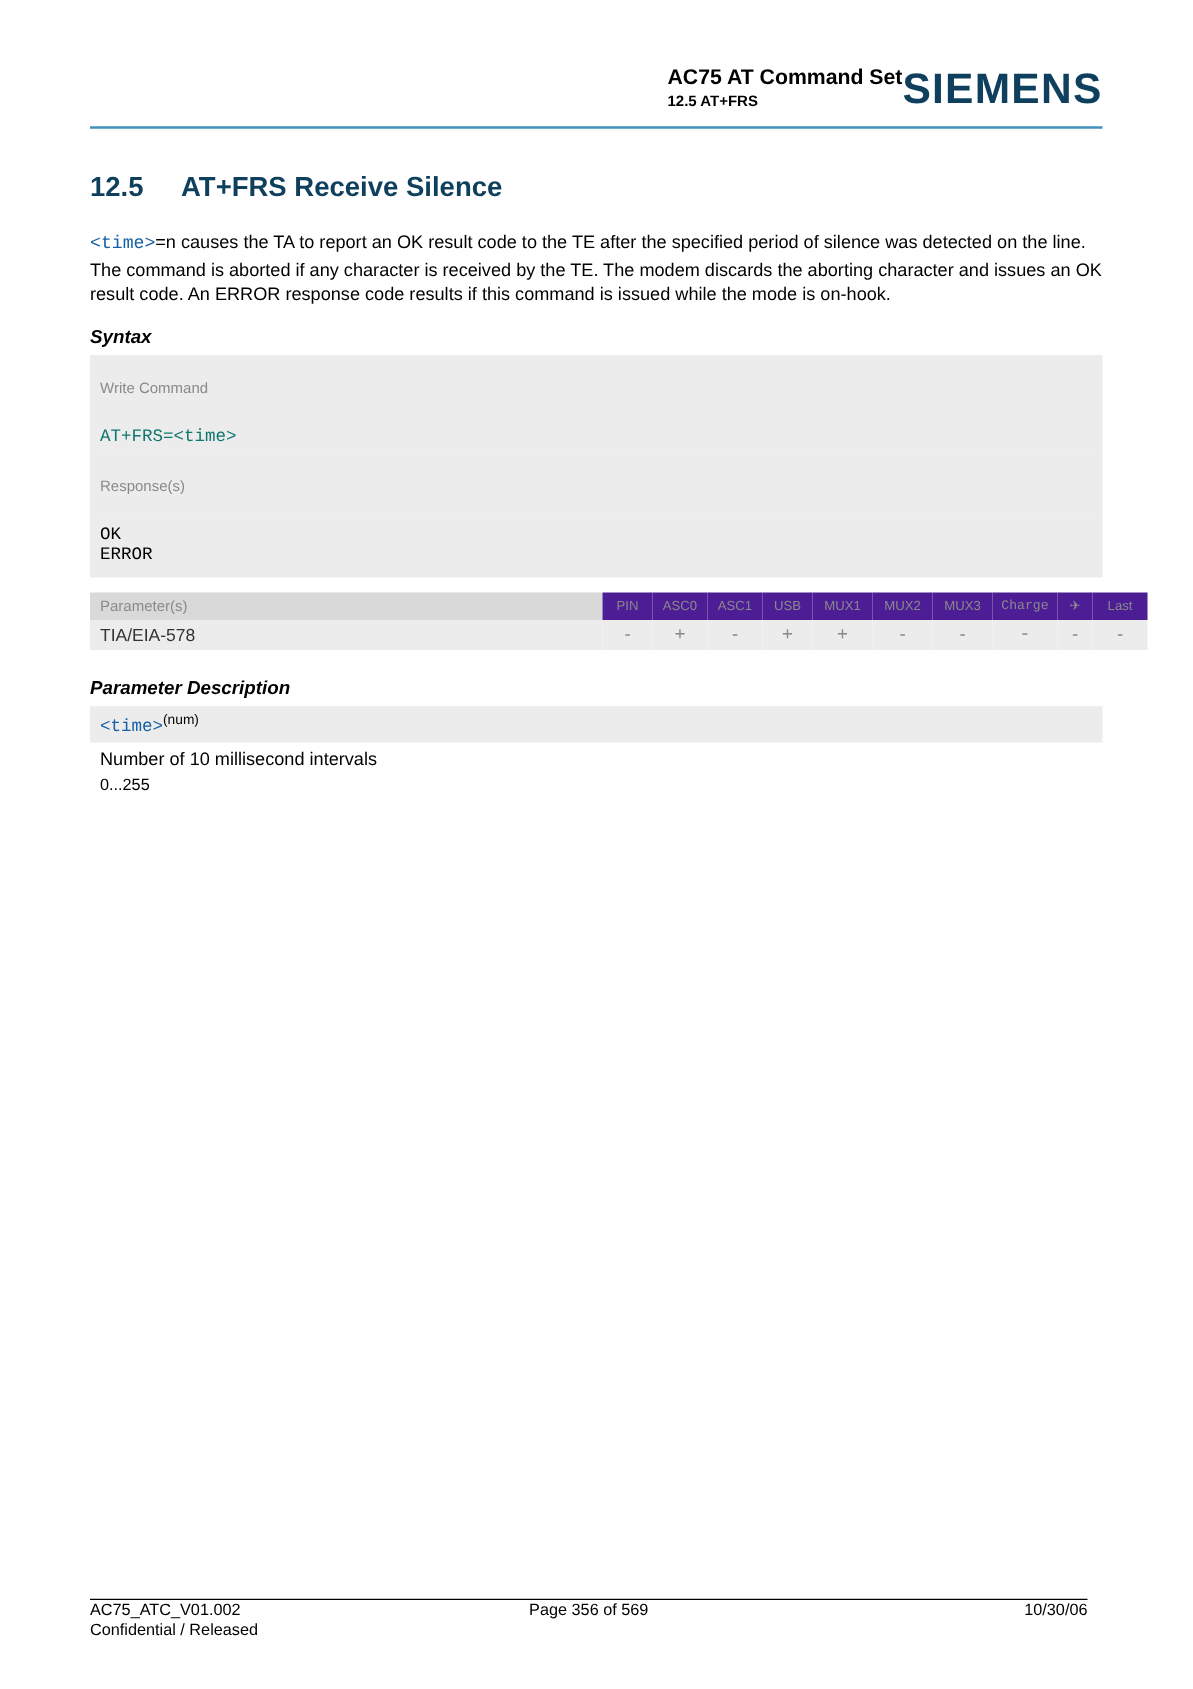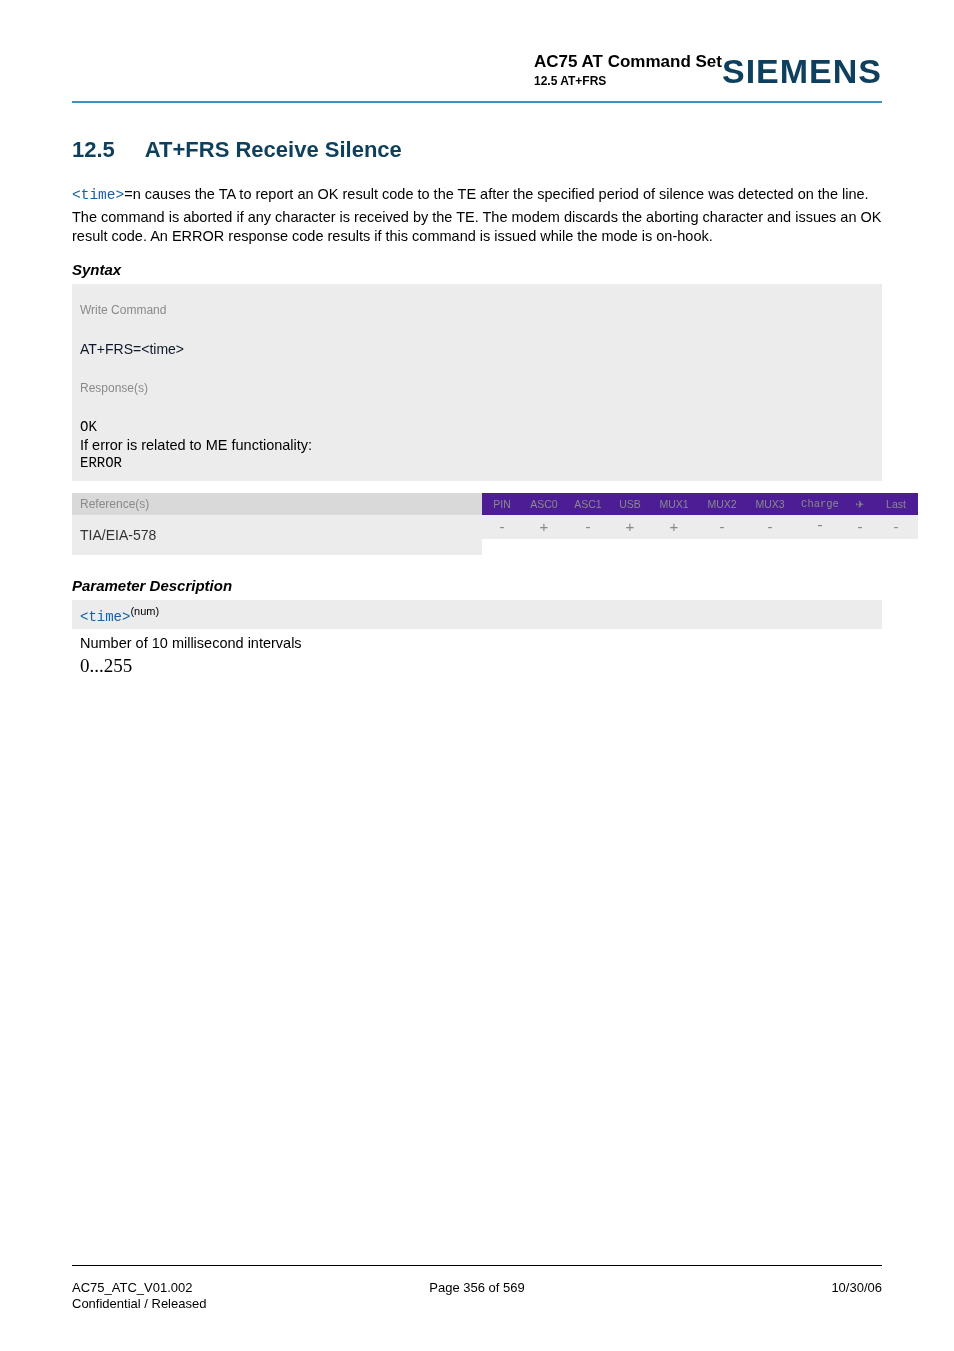--- a/index.html
+++ b/index.html
@@ -11,38 +11,38 @@
   .brand { font-size: 34px; font-weight: 900; letter-spacing: 1px; color: #0e3f5c; font-family: Arial, sans-serif; }
   .rule { border: none; border-top: 2px solid #4091c0; margin: 10px 0 34px 0; }
   .section-title { font-size: 22px; font-weight: bold; color: #0e3f5c; margin-bottom: 22px; }
   .section-num { display: inline-block; margin-right: 30px; }
   .body-text { font-size: 14.5px; line-height: 1.35; margin-bottom: 14px; }
   .code-inline { font-family: "Courier New", monospace; color: #1560a6; }
   .subhead { font-size: 15px; font-weight: bold; font-style: italic; margin: 8px 0 6px 0; }
   .syntax-block { margin-bottom: 12px; }
   .row-gray { background: #ececec; padding: 19px 8px; font-size: 12px; color: #8a8a8a; }
   .row-gray2 { background: #ececec; padding: 5px 8px; font-size: 13.5px; color: #333; }
-  .mono { font-family: Liberation Sans, sans-serif; font-size: 14px; color: #0f172a; }
+  .mono { font-family: Liberation Mono, monospace; font-size: 14px; color: #0f766e; }
   .mono-black { font-family: "Courier New", monospace; font-size: 14px; color: #000; }
   .ref-table { display: flex; align-items: stretch; margin-top: 6px; }
   .ref-left { flex: 0 0 410px; }
   .ref-right { flex: 1; }
   .ref-hdr-row { display: flex; height: 22px; }
   .ref-hdr-cell { background: #4c1d95; font-size: 10.5px; color: #8a8a8a; display: flex; align-items: center; justify-content: center; }
   .ref-val-row { display: flex; height: 24px; }
   .ref-val-cell { background: #ececec; font-size: 15px; color: #888; display: flex; align-items: center; justify-content: center; }
   .ref-left-hdr { background: #d9d9d9; font-size: 12px; color: #8a8a8a; padding: 4px 8px; height: 22px; display:flex; align-items:center; }
-  .ref-left-val { background: #ececec; font-size: 14px; color: #333; padding: 4px 8px; height: 40px; display:flex; align-items:center; }
+  .ref-left-val { background: #ececec; font-size: 14px; color: #333; padding: 4px 8px; height: 24px; display:flex; align-items:center; }
   .col-pin { width: 40px; } .col-asc0 { width: 44px; } .col-asc1 { width: 44px; }
   .col-usb { width: 40px; } .col-mux1 { width: 48px; } .col-mux2 { width: 48px; }
   .col-mux3 { width: 48px; } .col-charge { width: 52px; font-family: Liberation Mono, monospace; } .col-arrow { width: 28px; } .col-last { width: 44px; }
   .param-box { background: #ececec; padding: 5px 8px; font-size: 14px; margin-bottom: 6px; }
   .param-name { font-family: "Courier New", monospace; color: #1560a6; }
   .param-sup { font-size: 11px; vertical-align: super; }
-  .footer { position: absolute; bottom: 40px; left: 72px; right: 72px; border-top: 1px solid #000; padding-top: 14px; display: flex; justify-content: space-between; font-size: 13px; }
+  .footer { position: absolute; bottom: 40px; left: 72px; right: 84px; border-top: 1px solid #000; padding-top: 0; display: flex; justify-content: space-between; font-size: 13px; }
   .footer .fc { text-align: center; flex:1; }
   .footer .fl { text-align: left; flex:1; }
   .footer .fr { text-align: right; flex:1; }
   .footer .fl div:last-child { margin-top:1px; }
 </style>
 </head>
 <body>
 
 <div class="page">
 
@@ -67,28 +67,27 @@
   <div class="subhead">Syntax</div>
 
   <div class="syntax-block">
     <div class="row-gray">Write Command</div>
     <div class="row-gray2">
       <span class="mono">AT+FRS=</span><span class="mono">&lt;time&gt;</span>
     </div>
     <div class="row-gray">Response(s)</div>
     <div class="row-gray2" style="padding-bottom:10px;">
       <div class="mono-black">OK</div>
-      <div style="font-size:14.5px; color:#000; margin:2px 0;">If error is related to ME functionality:</div>
       <div class="mono-black">ERROR</div>
     </div>
   </div>
 
   <div class="ref-table">
     <div class="ref-left">
-      <div class="ref-left-hdr">Reference(s)</div>
+      <div class="ref-left-hdr">Parameter(s)</div>
       <div class="ref-left-val">TIA/EIA-578</div>
     </div>
     <div class="ref-right">
       <div class="ref-hdr-row">
         <div class="ref-hdr-cell col-pin">PIN</div>
         <div class="ref-hdr-cell col-asc0">ASC0</div>
         <div class="ref-hdr-cell col-asc1">ASC1</div>
         <div class="ref-hdr-cell col-usb">USB</div>
         <div class="ref-hdr-cell col-mux1">MUX1</div>
         <div class="ref-hdr-cell col-mux2">MUX2</div>
@@ -112,21 +111,21 @@
     </div>
   </div>
 
   <div class="subhead" style="margin-top:22px;">Parameter Description</div>
 
   <div class="param-box">
     <span class="param-name">&lt;time&gt;</span><span class="param-sup">(num)</span>
   </div>
   <div style="padding:0 8px;">
     <div style="font-size:14.5px; margin-bottom:4px;">Number of 10 millisecond intervals</div>
-    <div style="font-size:19px;font-family:Liberation Serif, serif;">0...255</div>
+    <div style="font-size:13px;">0...255</div>
   </div>
 
   <div class="footer">
     <div class="fl">
       <div>AC75_ATC_V01.002</div>
       <div>Confidential / Released</div>
     </div>
     <div class="fc">Page 356 of 569</div>
     <div class="fr">10/30/06</div>
   </div>

